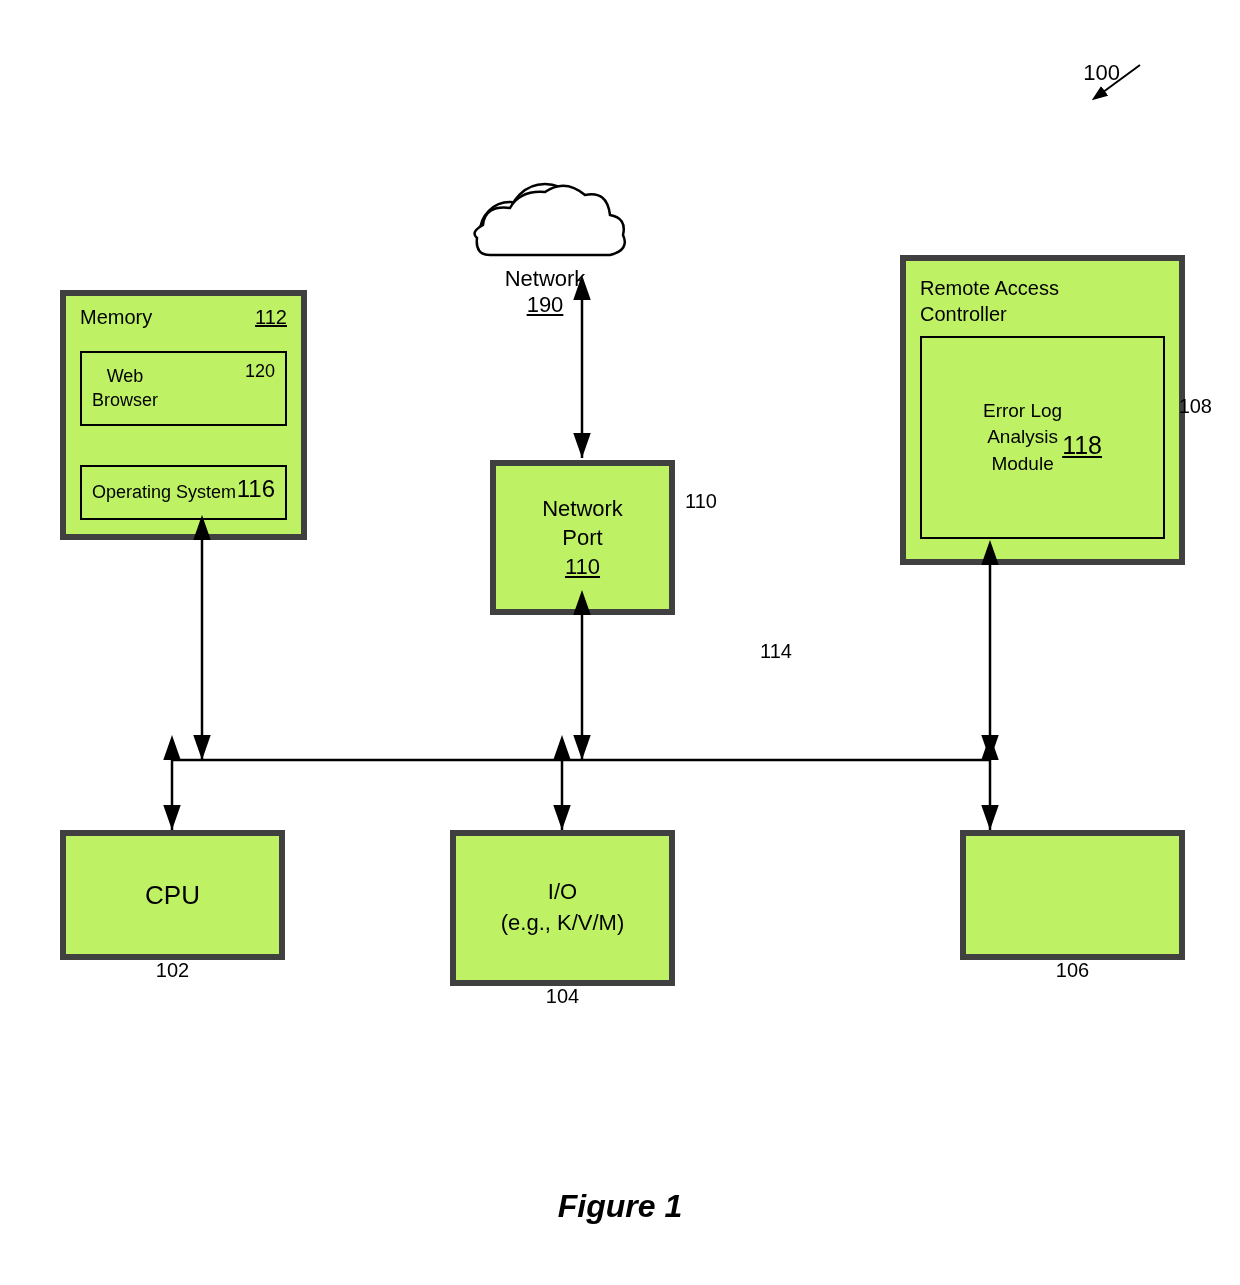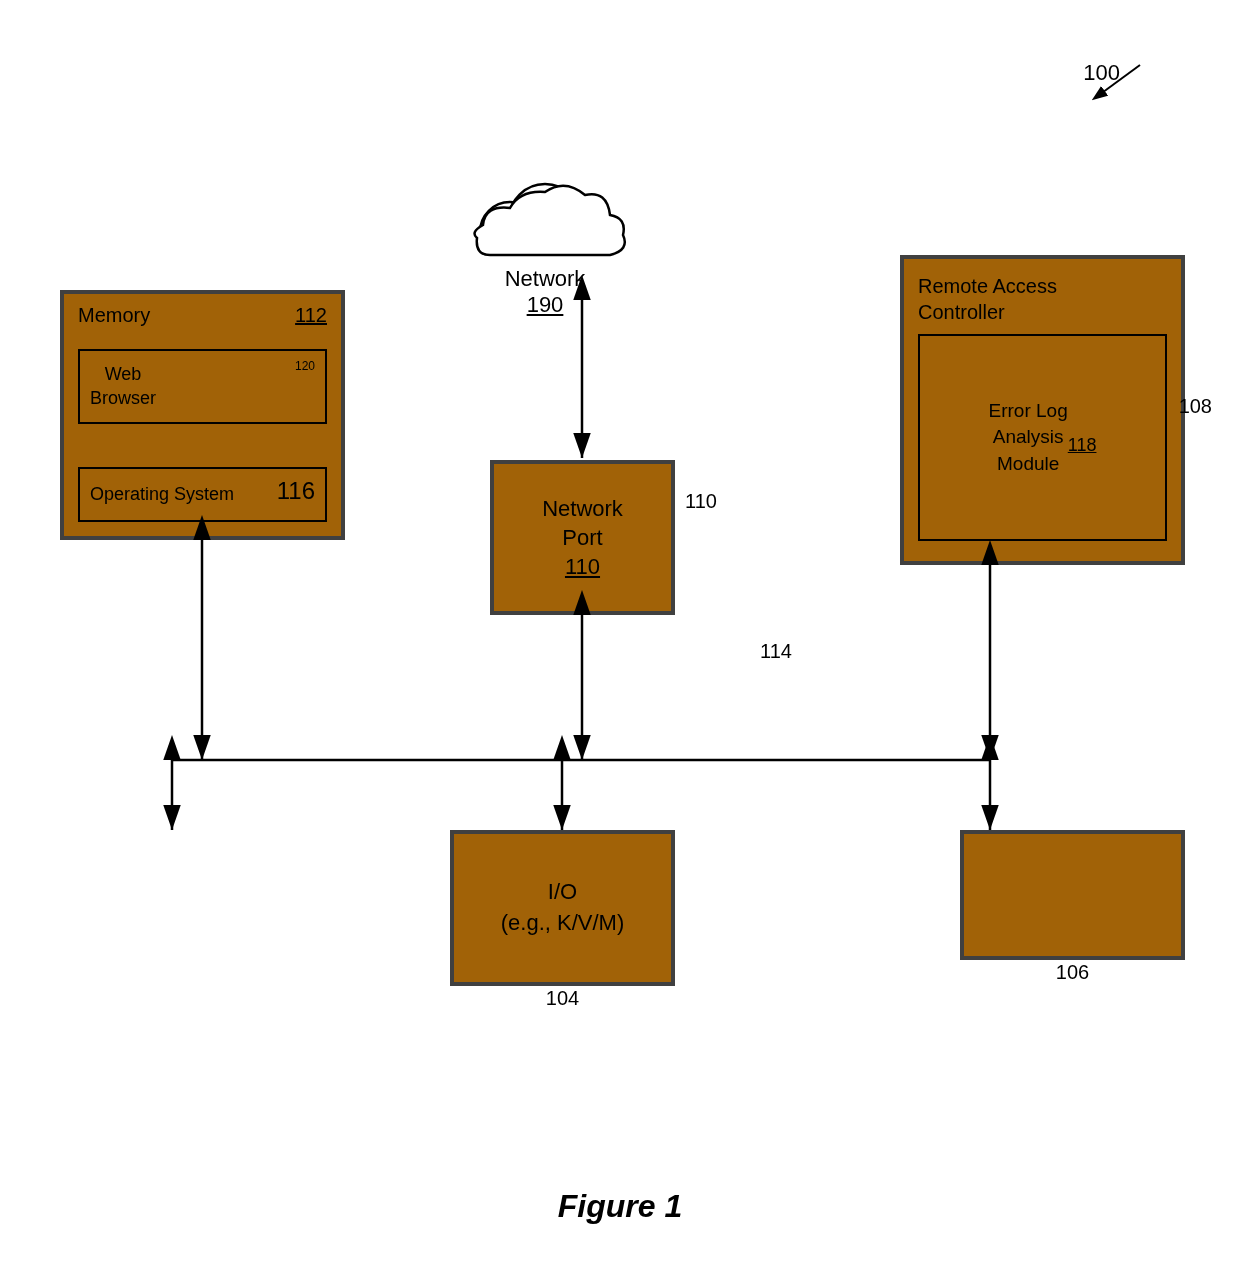--- a/index.html
+++ b/index.html
@@ -34,34 +34,34 @@
     .ref-100 {
       position: absolute;
       top: 60px;
       right: 120px;
       font-size: 22px;
     }
 
     
     .box {
       position: absolute;
-      border: 4px solid #404040;
-      background: #a16207;
+      border: 6px solid #404040;
+      background: #bef264;
       display: flex;
       flex-direction: column;
       align-items: center;
       justify-content: center;
       text-align: center;
     }
 
     
     .memory-box {
       left: 60px;
       top: 290px;
-      width: 285px;
+      width: 247px;
       height: 250px;
       padding: 10px;
     }
     .memory-label {
       position: absolute;
       top: 10px;
       left: 14px;
       font-size: 20px;
       font-weight: normal;
     }
@@ -86,21 +86,21 @@
       padding: 6px 10px;
     }
     .web-browser-text {
       font-size: 18px;
       line-height: 1.3;
     }
     .web-browser-ref {
       position: absolute;
       top: 8px;
       right: 10px;
-      font-size: 12px;
+      font-size: 18px;
     }
 
     
     .os-box {
       position: absolute;
       bottom: 14px;
       left: 14px;
       right: 14px;
       border: 2px solid #000;
       height: 55px;
@@ -163,21 +163,21 @@
       flex-direction: row;
       align-items: center;
       justify-content: center;
     }
     .elam-text {
       font-size: 19px;
       line-height: 1.4;
       text-align: center;
     }
     .elam-ref {
-      font-size: 18px;
+      font-size: 25px;
       text-decoration: underline;
       margin-top: 16px;
     }
 
     
     .rac-num {
       position: absolute;
       right: 28px;
       top: 395px;
       font-size: 20px;
@@ -338,20 +338,24 @@
     <div class="rac-label-top">Remote Access<br>Controller</div>
 
     <div class="elam-box">
       <div class="elam-text">Error Log<br>Analysis<br>Module</div>
       <div class="elam-ref">118</div>
     </div>
   </div>
 
   <div class="rac-num">108</div>
 
+  <div class="box cpu-box">
+    <span class="cpu-text">CPU</span>
+    <span class="cpu-ref">102</span>
+  </div>
 
   <div class="box io-box">
     <div class="io-text">I/O<br>(e.g., K/V/M)</div>
     <span class="io-ref">104</span>
   </div>
 
   <div class="box hd-box">
     <span class="hd-ref">106</span>
   </div>
 

